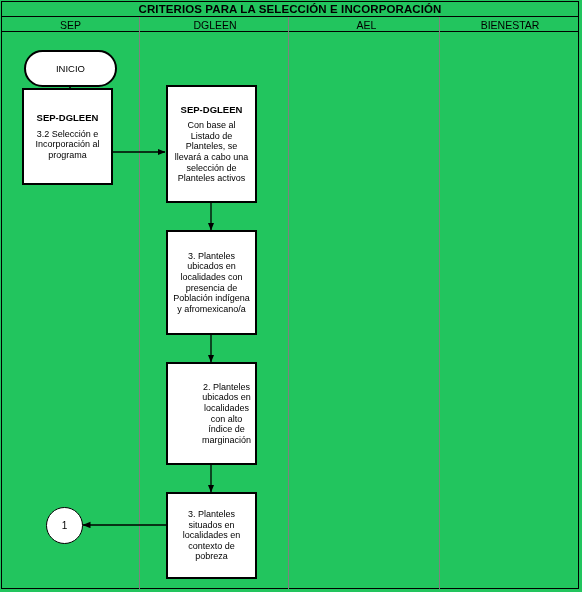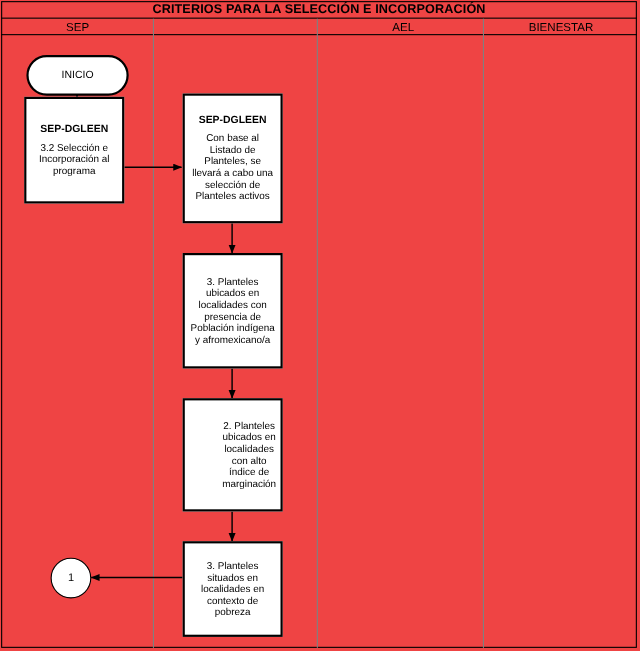--- a/index.html
+++ b/index.html
@@ -9,21 +9,21 @@
   }
   body {
     font-family: "Liberation Sans", sans-serif;
     -webkit-font-smoothing: none;
   }
 
   #page {
     position: relative;
     width: 582px;
     height: 592px;
-    background: #ef4444;
+    background: #22c55e;
     overflow: hidden;
   }
 
   
   .frame {
     position: absolute;
     left: 1px;
     top: 1px;
     width: 578px;
     height: 588px;
@@ -156,20 +156,23 @@
 
   <div class="frame"></div>
 
   <div class="title-bar">
     <span class="title-text">CRITERIOS PARA LA SELECCIÓN E INCORPORACIÓN</span>
   </div>
 
   <div class="header-row">
     <div class="header-cell" style="left:0px; width:139px;">
       <span>SEP</span>
+    </div>
+    <div class="header-cell" style="left:140px; width:148px;">
+      <span>DGLEEN</span>
     </div>
     <div class="header-cell" style="left:289px; width:153px;">
       <span>AEL</span>
     </div>
     <div class="header-cell" style="left:440px; width:138px;">
       <span>BIENESTAR</span>
     </div>
   </div>
 
   <div class="lane-sep" style="left:139px;"></div>

